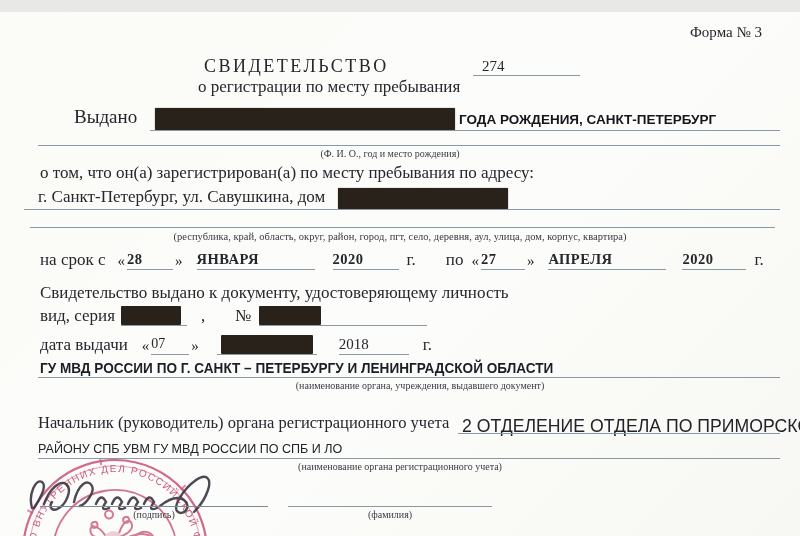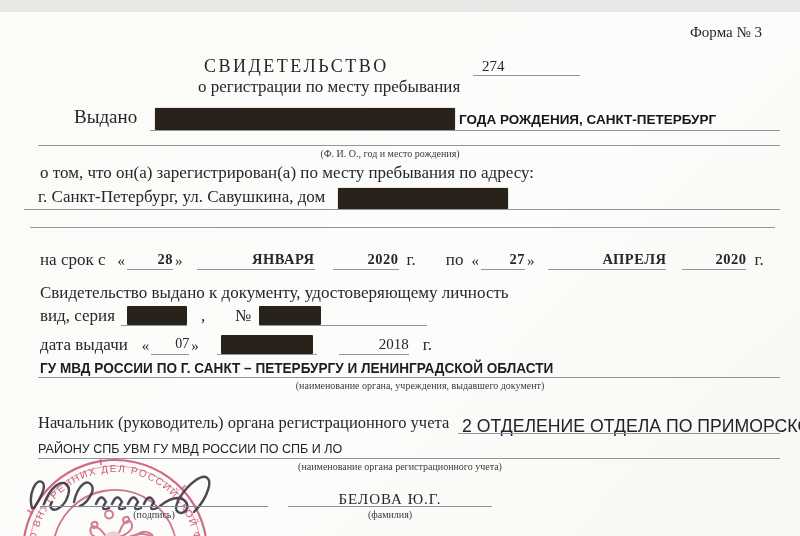--- a/index.html
+++ b/index.html
@@ -11,21 +11,21 @@
     color:#26262e;
   }
   .abs{position:absolute;}
   .ser17{font-size:17px;}
   .ser16{font-size:16.5px;}
   .cap{font-size:10px;color:#3a3a44;text-align:center;}
   .hline{position:absolute;height:1px;background:#8a99a6;}
   .redbar{position:absolute;background:#29221b;border-radius:1px;box-shadow:0 0 1px #29221b;}
   .boldsans{font-family:"Liberation Sans",sans-serif;font-weight:bold;}
   .cond{display:inline-block;transform:scaleX(.93);transform-origin:left center;white-space:nowrap;}
-  .cell{display:inline-block;text-align:right;border-bottom:1px solid #8a99a6;height:20px;line-height:20px;vertical-align:bottom;}
+  .cell{display:inline-block;text-align:left;border-bottom:1px solid #8a99a6;height:20px;line-height:20px;vertical-align:bottom;}
   .bserif{font-weight:bold;font-size:14.5px;letter-spacing:.5px;}
   .row{position:absolute;display:flex;align-items:flex-end;white-space:nowrap;}
   .barfill{display:inline-block;background:#29221b;height:19px;border-radius:1px;vertical-align:bottom;}
   .qt{font-size:15px;padding:0 2px;}
 </style>
 </head>
 <body>
 
 <div class="page">
 
@@ -40,20 +40,21 @@
   <div class="abs boldsans" style="top:100px;left:459px;font-size:13.5px;color:#15151b;">ГОДА РОЖДЕНИЯ, САНКТ-ПЕТЕРБУРГ</div>
   <div class="hline" style="top:118px;left:150px;width:630px;"></div>
   <div class="hline" style="top:133px;left:38px;width:742px;"></div>
   <div class="abs cap" style="top:136px;left:140px;width:500px;">(Ф. И. О., год и место рождения)</div>
 
   <div class="abs ser17" style="top:151px;left:40px;">о том, что он(а) зарегистрирован(а) по месту пребывания по адресу:</div>
   <div class="abs ser17" style="top:175px;left:38px;">г. Санкт-Петербург, ул. Савушкина, дом</div>
   <div class="redbar" style="top:176px;left:338px;width:170px;height:21px;"></div>
   <div class="hline" style="top:197px;left:24px;width:756px;"></div>
   <div class="hline" style="top:215px;left:30px;width:745px;"></div>
+  <div class="abs cap" style="top:219px;left:40px;width:720px;font-size:10.5px;">(республика, край, область, округ, район, город, пгт, село, деревня, аул, улица, дом, корпус, квартира)</div>
 
   <div class="row" style="top:236px;left:40px;height:22px;">
     <span class="ser17">на срок с</span>
     <span class="qt" style="margin-left:10px;">«</span>
     <span class="cell bserif" style="width:46px;">28</span>
     <span class="qt">»</span>
     <span class="cell bserif" style="width:118px;margin-left:12px;">ЯНВАРЯ</span>
     <span class="cell bserif" style="width:66px;margin-left:18px;">2020</span>
     <span class="ser17" style="margin-left:8px;">г.</span>
     <span class="ser17" style="margin-left:30px;">по</span>
@@ -140,17 +141,16 @@
 
   <svg class="abs" style="top:456px;left:26px;width:220px;height:52px;" viewBox="0 0 220 52">
     <path d="M6,40 C2,26 10,10 16,14 C22,18 12,34 8,40 M18,36 C24,20 34,12 40,16 C47,21 40,36 33,40 C27,44 22,40 26,34
              M48,34 C52,16 62,10 66,18 C69,24 60,36 54,38 M70,36 q5,-12 10,-2 q-7,10 3,6 M86,36 q5,-12 10,-2 q-7,10 3,6
              M102,36 q5,-12 10,-2 q-7,10 3,6 M118,36 q5,-12 10,-2 q-7,10 3,6
              M134,38 C144,30 152,28 158,32 C166,38 158,48 152,44 C146,40 156,22 170,12 C180,5 186,10 182,22 C179,31 172,40 168,44" fill="none" stroke="#3f3846" stroke-width="2.4" stroke-linecap="round" opacity=".92"></path>
   </svg>
 
   <div class="hline" style="top:494px;left:40px;width:228px;background:#7b8b98;"></div>
   <div class="abs cap" style="top:497px;left:104px;width:100px;">(подпись)</div>
-  <div class="abs" style="top:479px;left:290px;width:200px;text-align:center;font-size:15px;letter-spacing:1px;">БЕЛОВА  Ю.Г.</div>
   <div class="hline" style="top:494px;left:288px;width:204px;"></div>
   <div class="abs cap" style="top:497px;left:290px;width:200px;">(фамилия)</div>
 
 </div>
 
 </body></html>

